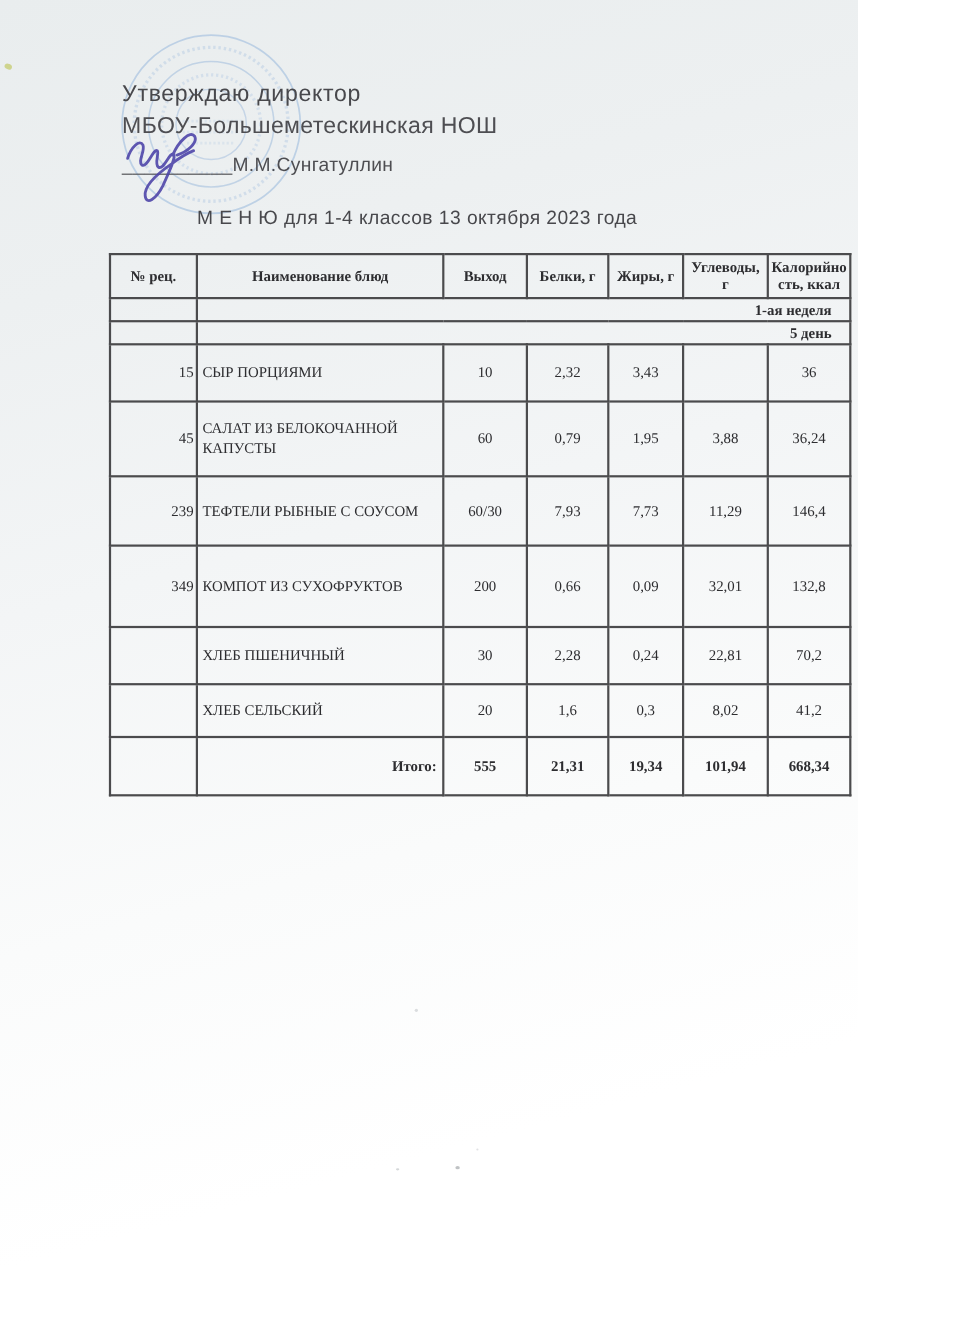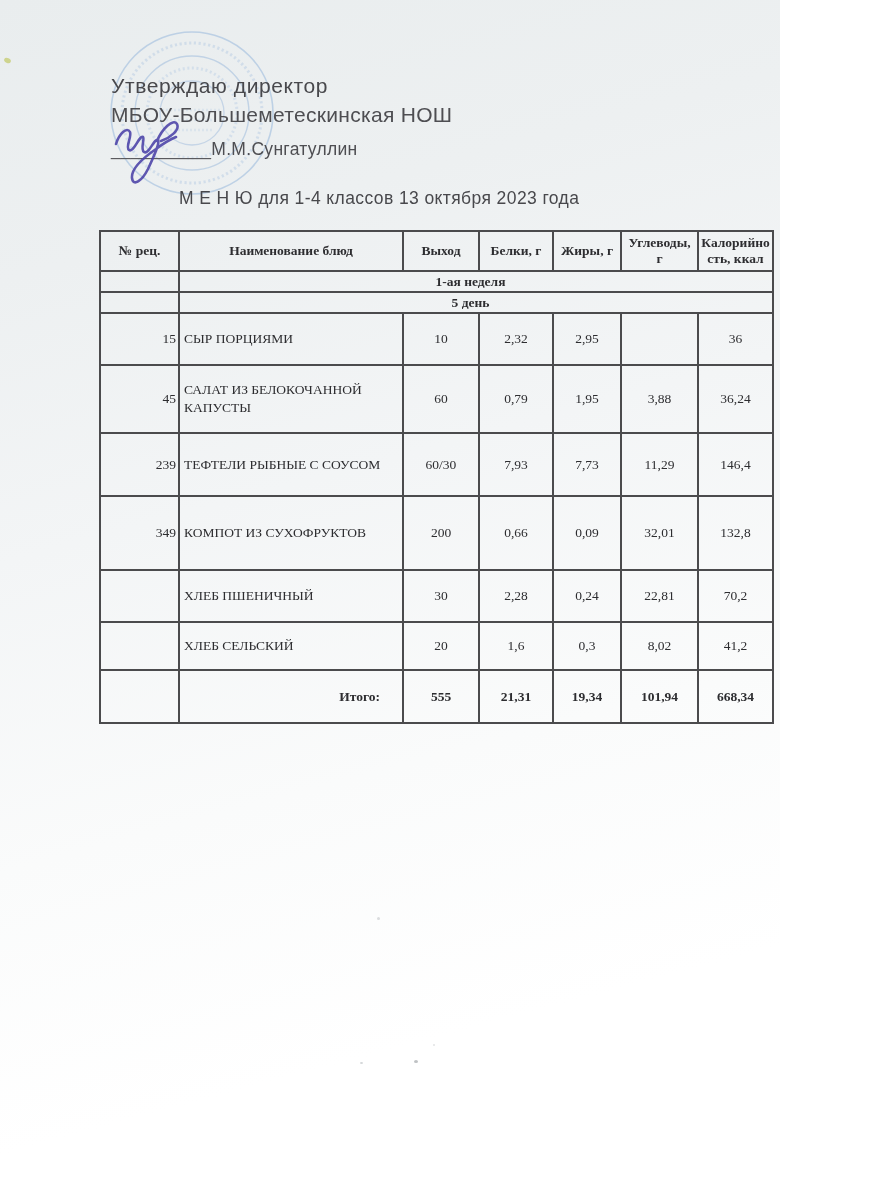--- a/index.html
+++ b/index.html
@@ -72,31 +72,31 @@
   }
   .menu-table thead th {
     font-size: 13.5px; font-weight: bold;
     text-align: center; white-space: pre-line;
     height: 36px; line-height: 1.2;
     padding: 1px 2px;
   }
   .c-num   { text-align: right; font-size: 13.5px; padding: 1px 2px 1px 1px; }
   .c-name  { text-align: left;  font-size: 13.5px; padding: 1px 3px 1px 4px; line-height: 1.3; }
   .c-val   { text-align: center; font-size: 13.5px; padding: 14px 2px; }
-  .c-section { text-align: center; font-size: 13.5px; font-weight: bold; padding: 1px 16px 1px 5px; }
+  .c-section { text-align: right; font-size: 13.5px; font-weight: bold; padding: 1px 16px 1px 5px; }
   tr.section-row td { height: 17px; }
   tbody tr.menu-row:nth-of-type(3) td { height: 22px; }
   tbody tr.menu-row:nth-of-type(4) td { height: 38px; }
   tbody tr.menu-row:nth-of-type(5) td { height: 33px; }
   tbody tr.menu-row:nth-of-type(6) td { height: 44px; }
   tbody tr.menu-row:nth-of-type(7) td { height: 22px; }
   tbody tr.menu-row:nth-of-type(8) td { height: 18px; }
   tbody tr.menu-row:nth-of-type(9) td { height: 18px; }
   tfoot td { height: 23px; font-weight: bold; }
-  tfoot .total-label { text-align: right; padding-right: 22px; }
+  tfoot .total-label { text-align: right; padding-right: 5px; }
 
   
   .speck { position: absolute; border-radius: 50%; z-index: 2; }
   .speck-1 { left: 4px;   top: 58px;   width: 7px; height: 5px; background: #c9cf7d; opacity: .85; transform: rotate(25deg); }
   .speck-2 { left: 414px; top: 1060px; width: 4px; height: 3px; background: #8b9094; opacity: .55; }
   .speck-3 { left: 360px; top: 1062px; width: 3px; height: 2px; background: #aab0b4; opacity: .5; }
   .speck-4 { left: 377px; top: 917px;  width: 3px; height: 3px; background: #9ba1a6; opacity: .35; }
   .speck-5 { left: 433px; top: 1044px; width: 2px; height: 2px; background: #a8adb1; opacity: .35; }
 </style>
 </head>
@@ -161,21 +161,21 @@
         </tr>
         <tr class="section-row">
           <td class="c-num"></td>
           <td class="c-section" colspan="6">5 день</td>
         </tr>
         <tr class="menu-row">
           <td class="c-num">15</td>
           <td class="c-name">СЫР ПОРЦИЯМИ</td>
           <td class="c-val">10</td>
           <td class="c-val">2,32</td>
-          <td class="c-val">2,95</td>
+          <td class="c-val">3,43</td>
           <td class="c-val"></td>
           <td class="c-val">36</td>
         </tr>
         <tr class="menu-row">
           <td class="c-num">45</td>
           <td class="c-name">САЛАТ ИЗ БЕЛОКОЧАННОЙ КАПУСТЫ</td>
           <td class="c-val">60</td>
           <td class="c-val">0,79</td>
           <td class="c-val">1,95</td>
           <td class="c-val">3,88</td>

